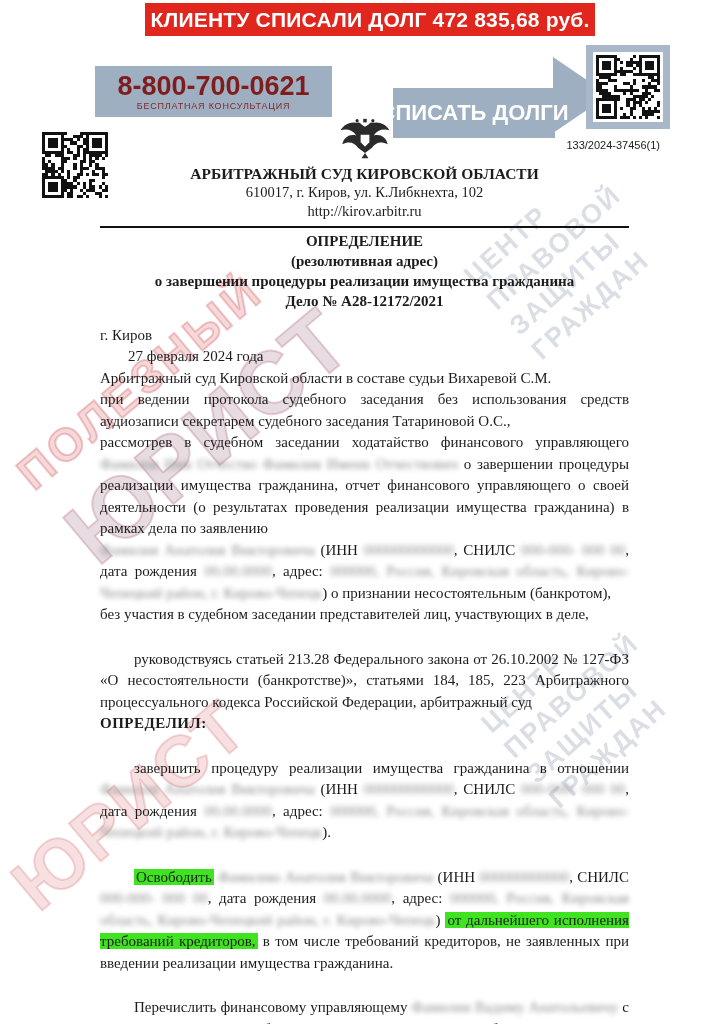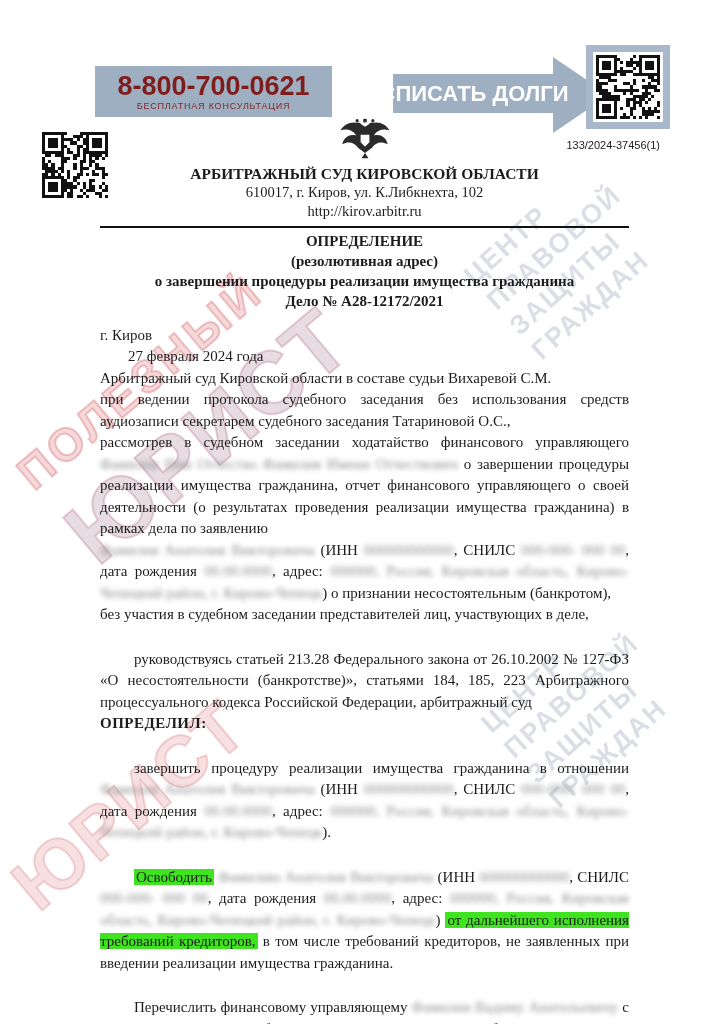--- a/index.html
+++ b/index.html
@@ -10,21 +10,21 @@
   .top-banner{position:absolute;left:145px;top:3px;width:450px;height:33px;
     background:var(--red);color:#fff;font-family:"Liberation Sans",sans-serif;
     font-weight:bold;font-size:21px;display:flex;align-items:center;justify-content:center;
     letter-spacing:.2px;z-index:5;}
   .phone-box{position:absolute;left:95px;top:66px;width:237px;height:51px;
     background:var(--bluegray);color:#7f1d1d;font-family:"Liberation Sans",sans-serif;
     display:flex;flex-direction:column;align-items:center;justify-content:center;z-index:5;}
   .phone-box .num{font-size:27px;font-weight:bold;line-height:1.05;}
   .phone-box .sub{font-size:9px;letter-spacing:.8px;opacity:.95;}
   .cta-arrow{position:absolute;left:393px;top:72px;z-index:5;}
-  .cta-body{position:absolute;left:0;top:2px;width:162px;height:39px;background:var(--bluegray);
+  .cta-body{position:absolute;left:0;top:16px;width:162px;height:50px;background:var(--bluegray);
     color:#fff;font-family:"Liberation Sans",sans-serif;font-weight:bold;font-size:22px;
     display:flex;align-items:center;justify-content:center;white-space:nowrap;}
   .cta-head{position:absolute;left:160px;top:-15px;width:0;height:0;
     border-top:38px solid transparent;border-bottom:38px solid transparent;
     border-left:56px solid var(--bluegray);}
   .qr-top{position:absolute;left:586px;top:45px;width:64px;height:64px;z-index:6;
     border:7px solid var(--qrborder);background:#fff;padding:3px;}
   .qr-left{position:absolute;left:42px;top:132px;width:66px;height:66px;z-index:4;background:#fff;}
   .qr-top svg,.qr-left svg{width:100%;height:100%;display:block;}
 
@@ -76,20 +76,21 @@
     <div>ЗАЩИТЫ ГРАЖДАН</div>
   </div>
   <div class="wm wm-red wm-r1">
     <div>ПОЛЕЗНЫЙ</div>
     <div class="big">ЮРИСТ</div>
   </div>
   <div class="wm wm-red wm-r2">
     <div>ЮРИСТ</div>
   </div>
 
+  <div class="top-banner">КЛИЕНТУ СПИСАЛИ ДОЛГ 472 835,68 руб.</div>
 
   <div class="phone-box">
     <div class="num">8-800-700-0621</div>
     <div class="sub">БЕСПЛАТНАЯ КОНСУЛЬТАЦИЯ</div>
   </div>
 
   <div class="cta-arrow">
     <div class="cta-head"></div>
     <div class="cta-body">СПИСАТЬ ДОЛГИ</div>
   </div>

